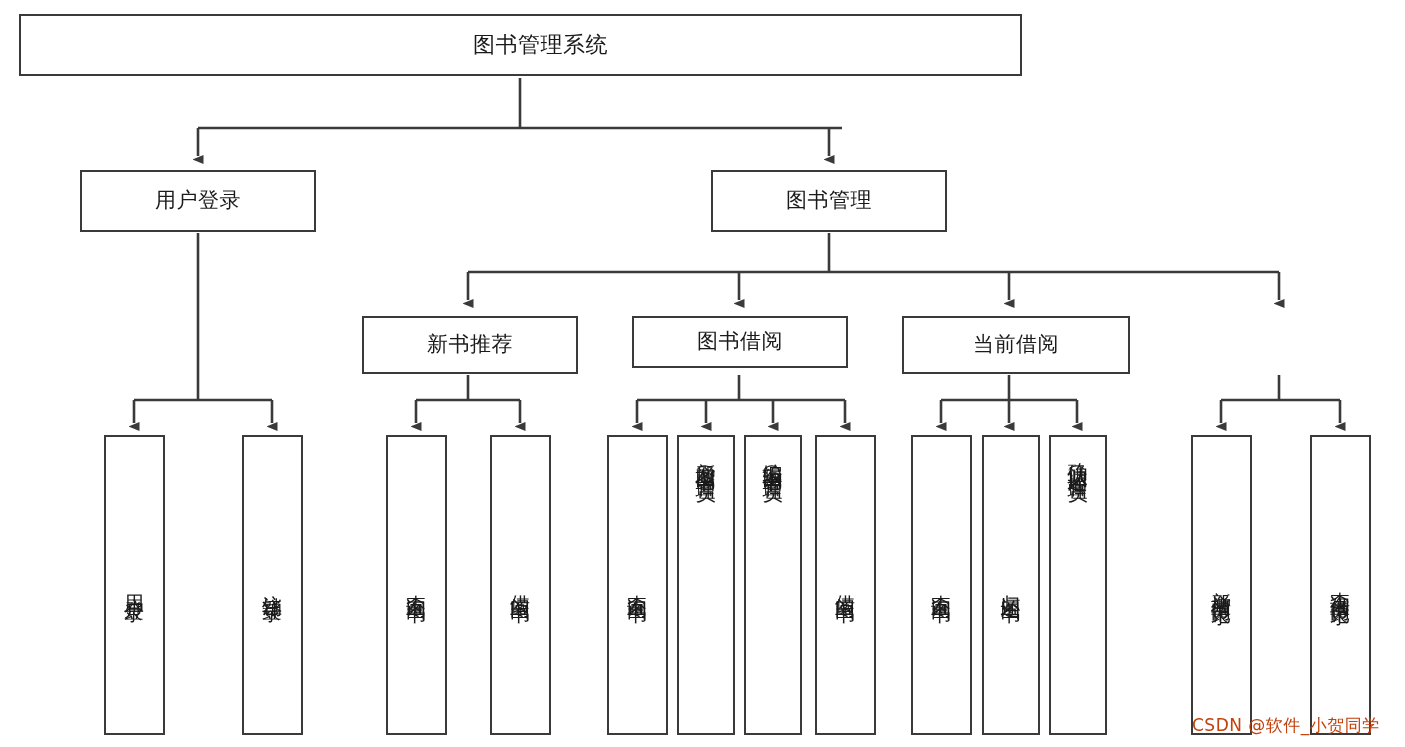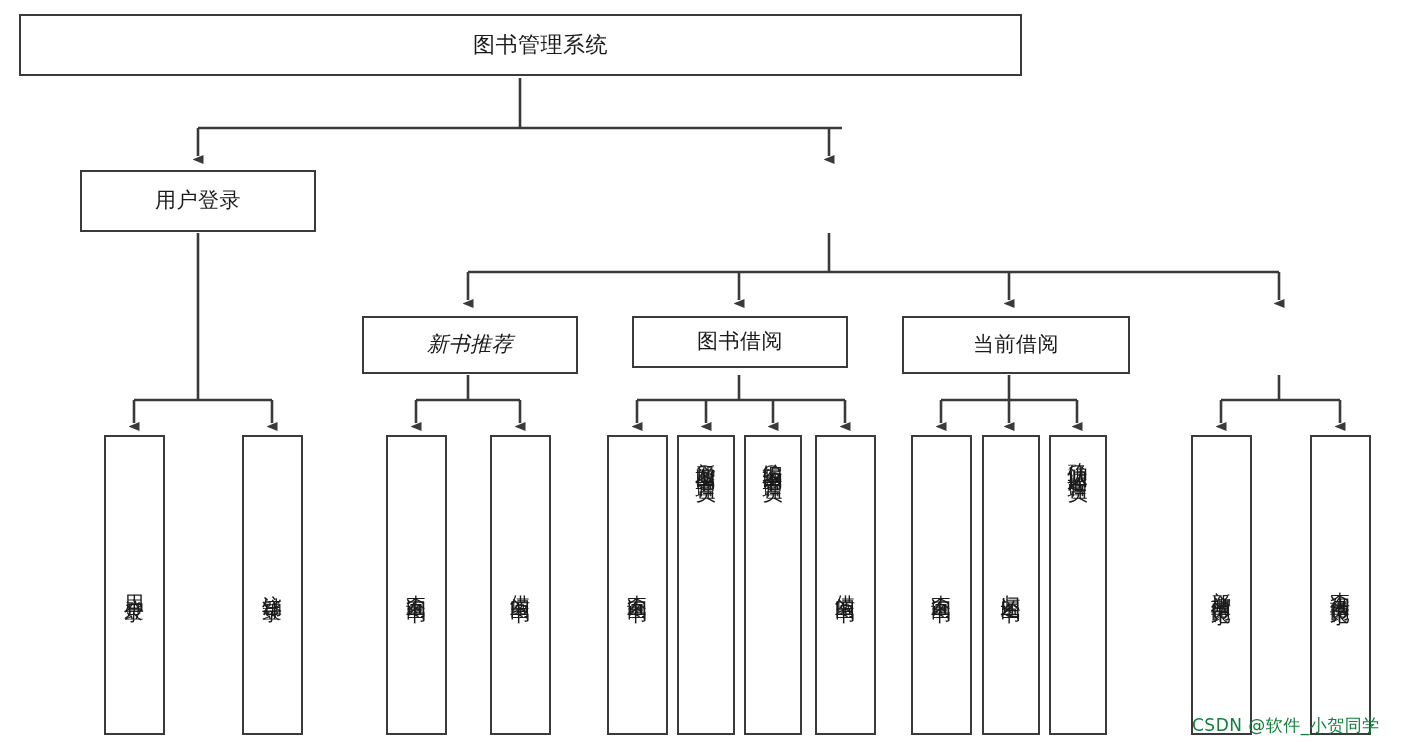--- a/index.html
+++ b/index.html
@@ -57,21 +57,21 @@
     letter-spacing:3px;
     line-height:1;
   }
   
   .node.v.mid{
     align-items:center;
     padding-top:0;
   }
   .watermark{
     position:absolute;
-    color:#15803d;
+    color:#c2410c;
     font-size:17px;
     white-space:nowrap;
     z-index:5;
     letter-spacing:0.5px;
   }
 </style>
 </head>
 <body>
 
 <div id="canvas">
@@ -126,22 +126,25 @@
     </g>
   </svg>
 
   <div class="node h root" style="left:19px; top:14px; width:1003px; height:62px;padding-left:40px;">
     <span class="lbl">图书管理系统</span>
   </div>
 
   <div class="node h" style="left:80px; top:170px; width:236px; height:62px;">
     <span class="lbl">用户登录</span>
   </div>
+  <div class="node h" style="left:711px; top:170px; width:236px; height:62px;">
+    <span class="lbl">图书管理</span>
+  </div>
 
-  <div class="node h" style="left:362px; top:316px; width:216px; height:58px;font-style:italic;">
+  <div class="node h" style="left:362px; top:316px; width:216px; height:58px;">
     <span class="lbl">新书推荐</span>
   </div>
   <div class="node h" style="left:632px; top:316px; width:216px; height:52px;">
     <span class="lbl">图书借阅</span>
   </div>
   <div class="node h" style="left:902px; top:316px; width:228px; height:58px;">
     <span class="lbl">当前借阅</span>
   </div>
 
   <div class="node v mid" style="left:104px; top:435px; width:61px; height:300px;">

